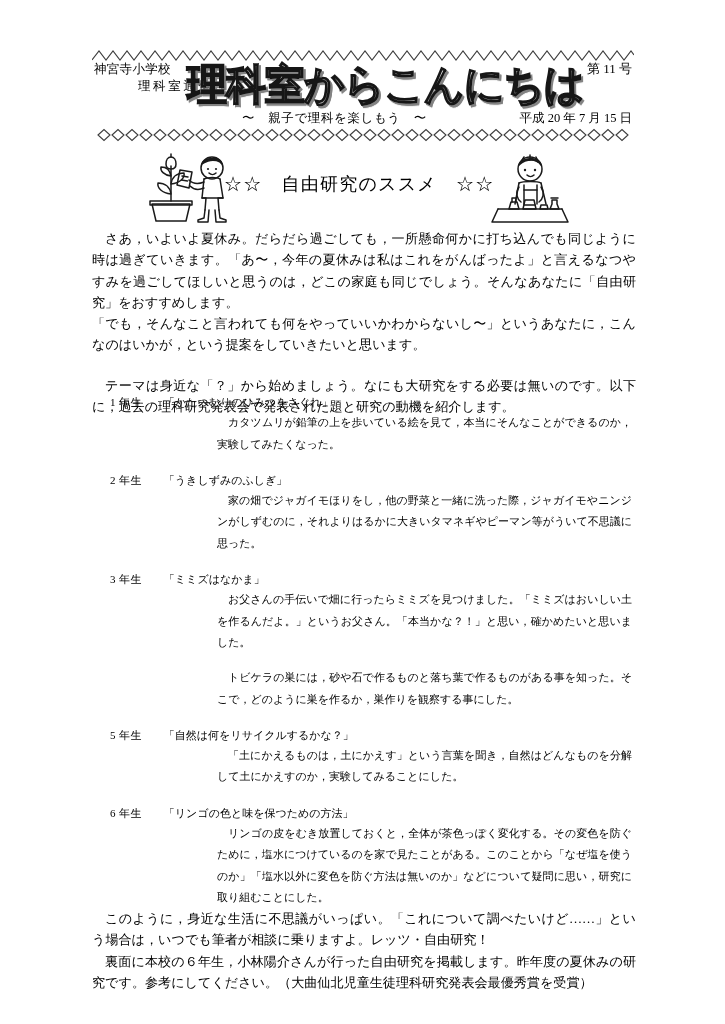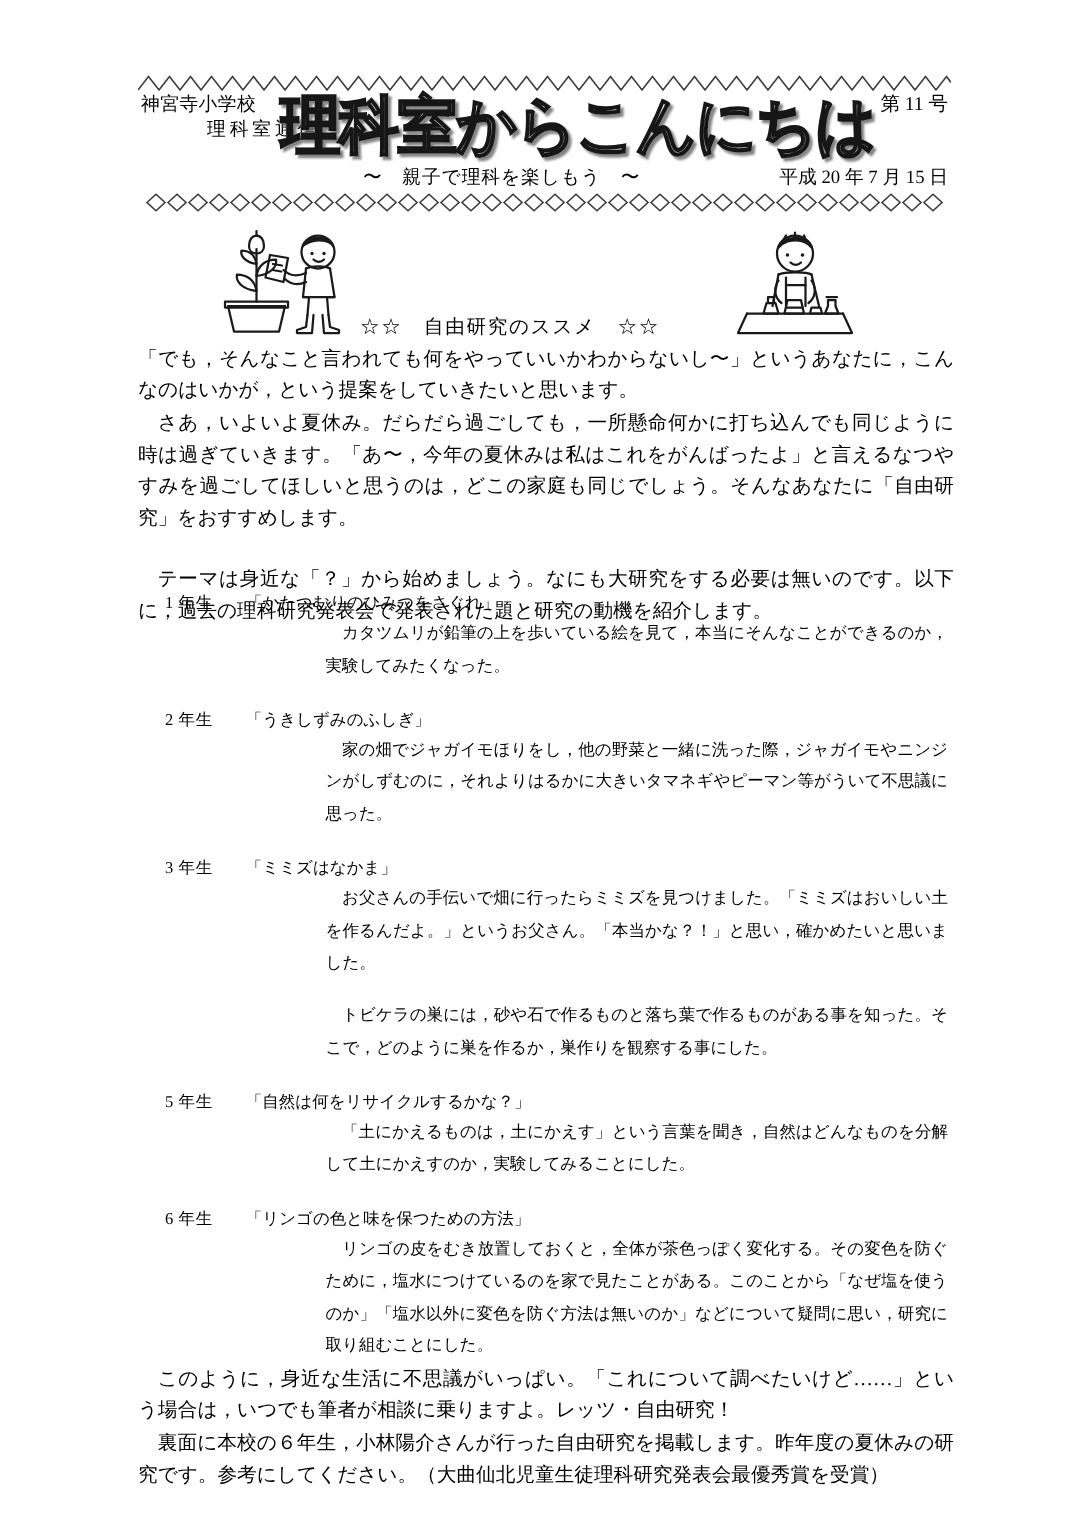--- a/index.html
+++ b/index.html
@@ -115,26 +115,25 @@
   
   .section-head {
     position: absolute;
     left: 92px;
     top: 150px;
     width: 542px;
     height: 78px;
   }
   .section-title {
     position: absolute;
-    left: 148px;
+    left: 132px;
     top: 22px;
-    font-size: 13px;
+    font-size: 18px;
     letter-spacing: 1.2px;
     white-space: nowrap;
-    margin-top: 37px;
   }
   .clip-left {
     position: absolute;
     left: 50px;
     top: 2px;
     width: 92px;
     height: 72px;
   }
   .clip-right {
     position: absolute;
@@ -345,22 +344,22 @@
         <path d="M64 52 L64 48 L69 48 L69 52 L71 57 L62 57 Z"></path>
         <path d="M63 46 L70 46"></path>
 
         <path d="M23 50 L21 57 L31 57 L29 50 Z"></path>
         <path d="M24 50 L24 46 L28 46 L28 50"></path>
       </g>
     </svg>
   </div>
 
   <div class="body-copy">
+    <p class="para">さあ，いよいよ夏休み。だらだら過ごしても，一所懸命何かに打ち込んでも同じように時は過ぎていきます。「あ〜，今年の夏休みは私はこれをがんばったよ」と言えるなつやすみを過ごしてほしいと思うのは，どこの家庭も同じでしょう。そんなあなたに「自由研究」をおすすめします。</p>
     <p class="para noindent">「でも，そんなこと言われても何をやっていいかわからないし〜」というあなたに，こんなのはいかが，という提案をしていきたいと思います。</p>
-    <p class="para">さあ，いよいよ夏休み。だらだら過ごしても，一所懸命何かに打ち込んでも同じように時は過ぎていきます。「あ〜，今年の夏休みは私はこれをがんばったよ」と言えるなつやすみを過ごしてほしいと思うのは，どこの家庭も同じでしょう。そんなあなたに「自由研究」をおすすめします。</p>
     <div class="spacer"></div>
     <p class="para">テーマは身近な「？」から始めましょう。なにも大研究をする必要は無いのです。以下に，過去の理科研究発表会で発表された題と研究の動機を紹介します。</p>
   </div>
 
   <div class="grade-list">
 
     <div class="grade-item">
       <p class="grade-title"><span class="grade-label">1 年生</span><span class="grade-gap"></span><span>「かたつむりのひみつをさぐれ」</span></p>
       <p class="grade-desc">カタツムリが鉛筆の上を歩いている絵を見て，本当にそんなことができるのか，実験してみたくなった。</p>
     </div>

